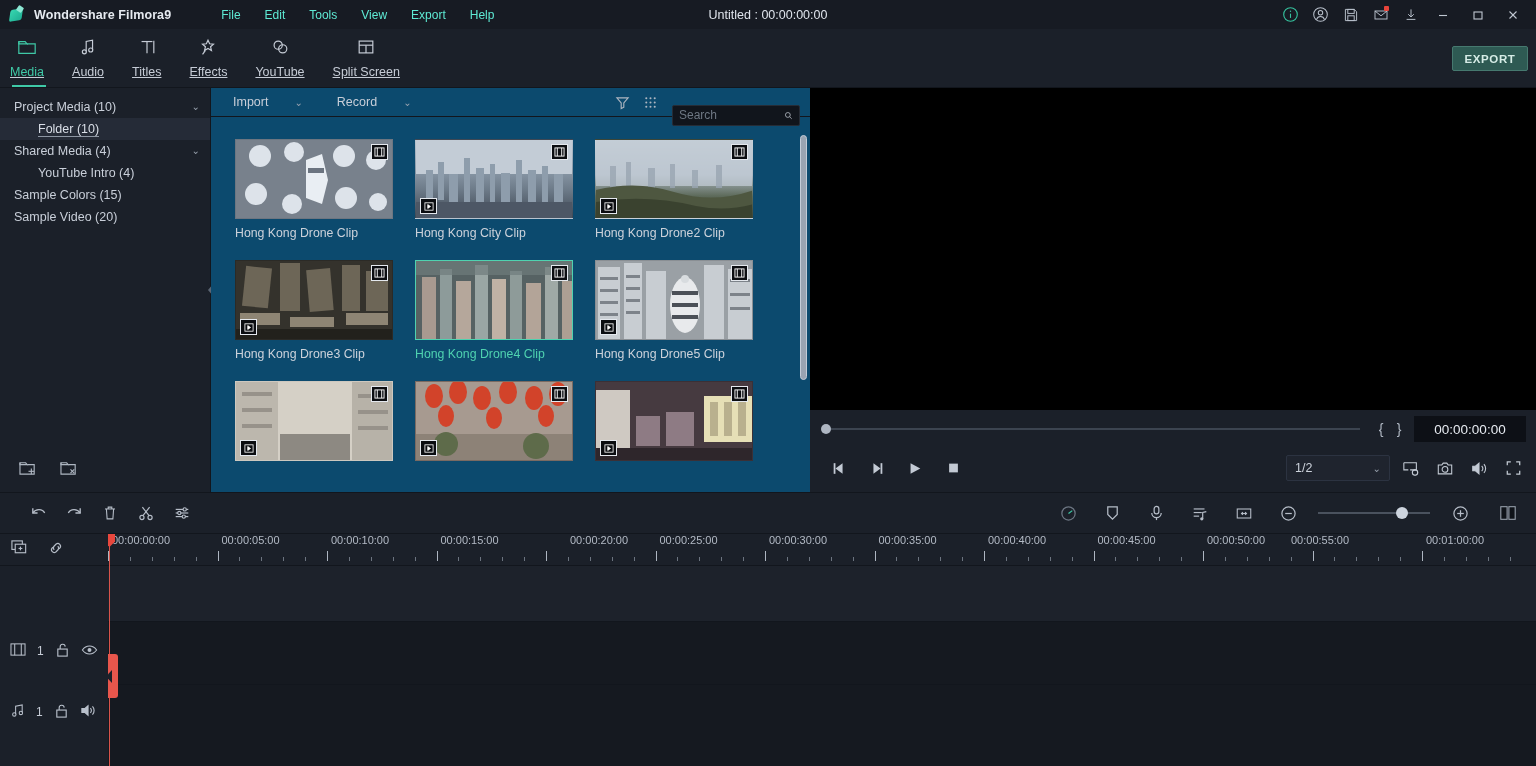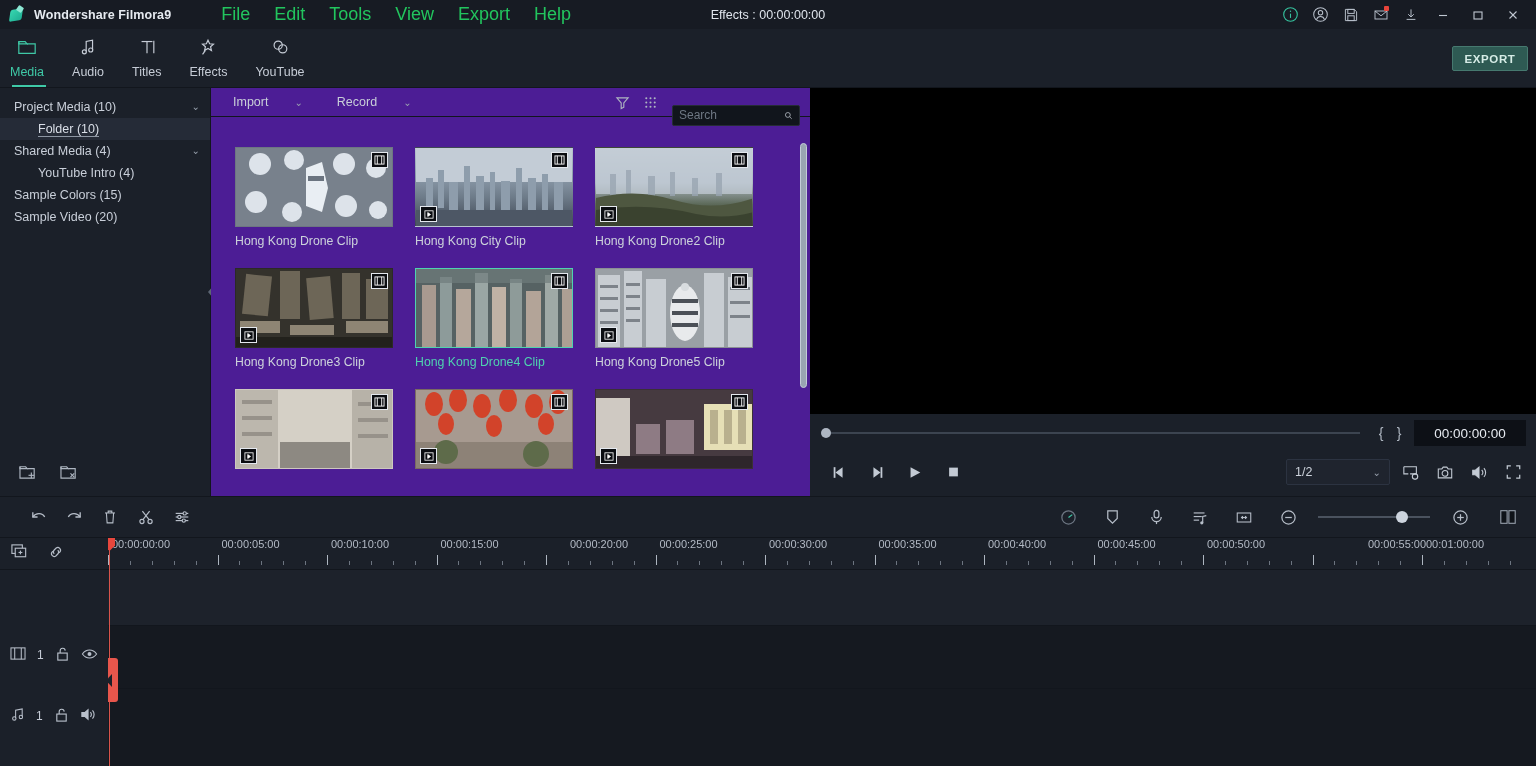--- a/index.html
+++ b/index.html
@@ -24,21 +24,21 @@
     background:linear-gradient(135deg,#37d6b0,#1fae93);
     transform:skewX(-18deg) rotate(-10deg); border-radius:2px;
   }
   .logo:after {
     content:""; position:absolute; left:8px; top:0px; width:6px; height:6px;
     background:#8de8d4; transform:rotate(35deg); border-radius:1px;
   }
   .brandname { font-size:12.5px; color:#e6eaf0; font-weight:bold; letter-spacing:.1px; }
   .menubar { display:flex; align-items:center; margin-left:38px; gap:0px; }
   .menu-item {
-    font-size:18px; color:#22c55e; padding:4px 12px; cursor:default; border-radius:2px;
+    font-size:12px; color:#5eead4; padding:4px 12px; cursor:default; border-radius:2px;
   }
   .proj-title {
     position:absolute; left:0; right:0; text-align:center; font-size:12.5px;
     color:#dfe4ec; pointer-events:none;
   }
   .tb-right { margin-left:auto; display:flex; align-items:center; padding-right:6px; gap:1px; }
   .tb-ico {
     width:29px; height:29px; display:flex; align-items:center; justify-content:center;
     color:#b9c1cc; position:relative;
   }
@@ -49,21 +49,21 @@
   }
   .win-btn { width:34px; height:29px; display:flex; align-items:center; justify-content:center; color:#c0c7d1; }
 
   
   .tabbar {
     height:59px; flex:0 0 59px; background:#1b2029; display:flex; align-items:stretch;
     border-bottom:1px solid #12161d; position:relative;
   }
   .tab {
     width:auto; min-width:56px; padding:0 14px; display:flex; flex-direction:column;
-    align-items:center; justify-content:center; gap:8px; color:#c6ccd6; position:relative;
+    align-items:center; justify-content:center; gap:8px; color:#c6ccd6; position:relative;text-decoration:underline;
   }
   .tab .tlabel { font-size:12.5px; }
   .tab.active .tlabel { color:#3fc9a7; }
   .tab.active svg { stroke:#3fc9a7; }
   .tab.active:after {
     content:""; position:absolute; bottom:0; left:12px; right:12px; height:2px; background:#3fc9a7;
   }
   .tab:first-child { padding-left:10px; }
   .export-btn {
     position:absolute; right:8px; top:17px; width:76px; height:25px;
@@ -91,21 +91,21 @@
   .chev { margin-left:auto; color:#97a0ad; font-size:10px; line-height:1; }
   .lvl0 { padding-left:14px; }
   .lvl1 { padding-left:38px; }
   .sb-bottom { height:44px; display:flex; align-items:center; gap:20px; padding-left:18px; color:#aeb6c1; }
   .divider-handle {
     position:absolute; right:-5px; top:50%; width:9px; height:26px; margin-top:-13px;
     display:flex; align-items:center; justify-content:center; color:#5c6personally;
   }
 
   
-  .media-panel { flex:1 1 auto; display:flex; flex-direction:column; min-width:0; background:#4c1d95; position:relative;gap:8px; }
+  .media-panel { flex:1 1 auto; display:flex; flex-direction:column; min-width:0; background:#0c4a6e; position:relative; }
   .media-toolbar {
     height:29px; flex:0 0 29px; display:flex; align-items:center; gap:0;
     border-bottom:1px solid #12161d; padding-left:22px;
   }
   .mt-btn { display:flex; align-items:center; gap:26px; font-size:12.5px; color:#c8ced8; }
   .mt-btn .cv { color:#9aa3b0; font-size:10px; }
   .mt-spacer { flex:1 1 auto; }
   .mt-ico { width:28px; height:29px; display:flex; align-items:center; justify-content:center; color:#aeb6c1; }
   .searchbox {
     width:128px; height:21px; background:#11151c; border:1px solid #262c36; border-radius:2px;
@@ -230,21 +230,21 @@
       <span class="brandname">Wondershare Filmora9</span>
     </div>
     <div class="menubar">
       <div class="menu-item">File</div>
       <div class="menu-item">Edit</div>
       <div class="menu-item">Tools</div>
       <div class="menu-item">View</div>
       <div class="menu-item">Export</div>
       <div class="menu-item">Help</div>
     </div>
-    <div class="proj-title">Effects : 00:00:00:00</div>
+    <div class="proj-title">Untitled : 00:00:00:00</div>
     <div class="tb-right">
       <div class="tb-ico info">
         <svg width="17" height="17" viewBox="0 0 20 20" fill="none" stroke="currentColor" stroke-width="1.3">
           <circle cx="10" cy="10" r="8"></circle>
             <line x1="10" y1="9" x2="10" y2="14"></line>
             <circle cx="10" cy="6.2" r=".8" fill="currentColor" stroke="none"></circle>
         </svg>
       </div>
       <div class="tb-ico">
         <svg width="17" height="17" viewBox="0 0 20 20" fill="none" stroke="currentColor" stroke-width="1.2">
@@ -323,20 +323,28 @@
         <path d="M9 15l-3 4"></path>
       </svg>
       <span class="tlabel">Effects</span>
     </div>
     <div class="tab">
       <svg width="22" height="20" viewBox="0 0 24 22" fill="none" stroke="#c6ccd6" stroke-width="1.3">
         <circle cx="10" cy="9" r="4.5"></circle>
           <circle cx="15" cy="13" r="4.5"></circle>
       </svg>
       <span class="tlabel">YouTube</span>
+    </div>
+    <div class="tab">
+      <svg width="22" height="20" viewBox="0 0 24 22" fill="none" stroke="#c6ccd6" stroke-width="1.3">
+        <rect x="4.5" y="4.5" width="15" height="13"></rect>
+          <line x1="4.5" y1="9" x2="19.5" y2="9"></line>
+          <line x1="12" y1="9" x2="12" y2="17.5"></line>
+      </svg>
+      <span class="tlabel">Split Screen</span>
     </div>
     <div class="export-btn">EXPORT</div>
   </div>
 
   <div class="middle">
 
     <div class="sidebar">
       <div class="tree">
         <div class="tree-row lvl0">
           <span class="lbl">Project Media (10)</span>
@@ -1046,21 +1054,21 @@
           <div class="rtick minor" style="left: 1007.4px;"></div>
           <div class="rtick minor" style="left: 1029.3px;"></div>
           <div class="rtick minor" style="left: 1051.2px;"></div>
           <div class="rtick minor" style="left: 1073.1px;"></div>
           <div class="rmark" style="left: 1095px;">00:00:50:00</div>
           <div class="rtick major" style="left: 1095px;"></div>
           <div class="rtick minor" style="left: 1116.9px;"></div>
           <div class="rtick minor" style="left: 1138.8px;"></div>
           <div class="rtick minor" style="left: 1160.7px;"></div>
           <div class="rtick minor" style="left: 1182.6px;"></div>
-          <div class="rmark" style="left: 1256px;">00:00:55:00</div>
+          <div class="rmark" style="left: 1179px;">00:00:55:00</div>
           <div class="rtick major" style="left: 1204.5px;"></div>
           <div class="rtick minor" style="left: 1226.4px;"></div>
           <div class="rtick minor" style="left: 1248.3px;"></div>
           <div class="rtick minor" style="left: 1270.2px;"></div>
           <div class="rtick minor" style="left: 1292.1px;"></div>
           <div class="rmark" style="left: 1314px;">00:01:00:00</div>
           <div class="rtick major" style="left: 1314px;"></div>
           <div class="rtick minor" style="left: 1335.9px;"></div>
           <div class="rtick minor" style="left: 1357.8px;"></div>
           <div class="rtick minor" style="left: 1379.7px;"></div>

